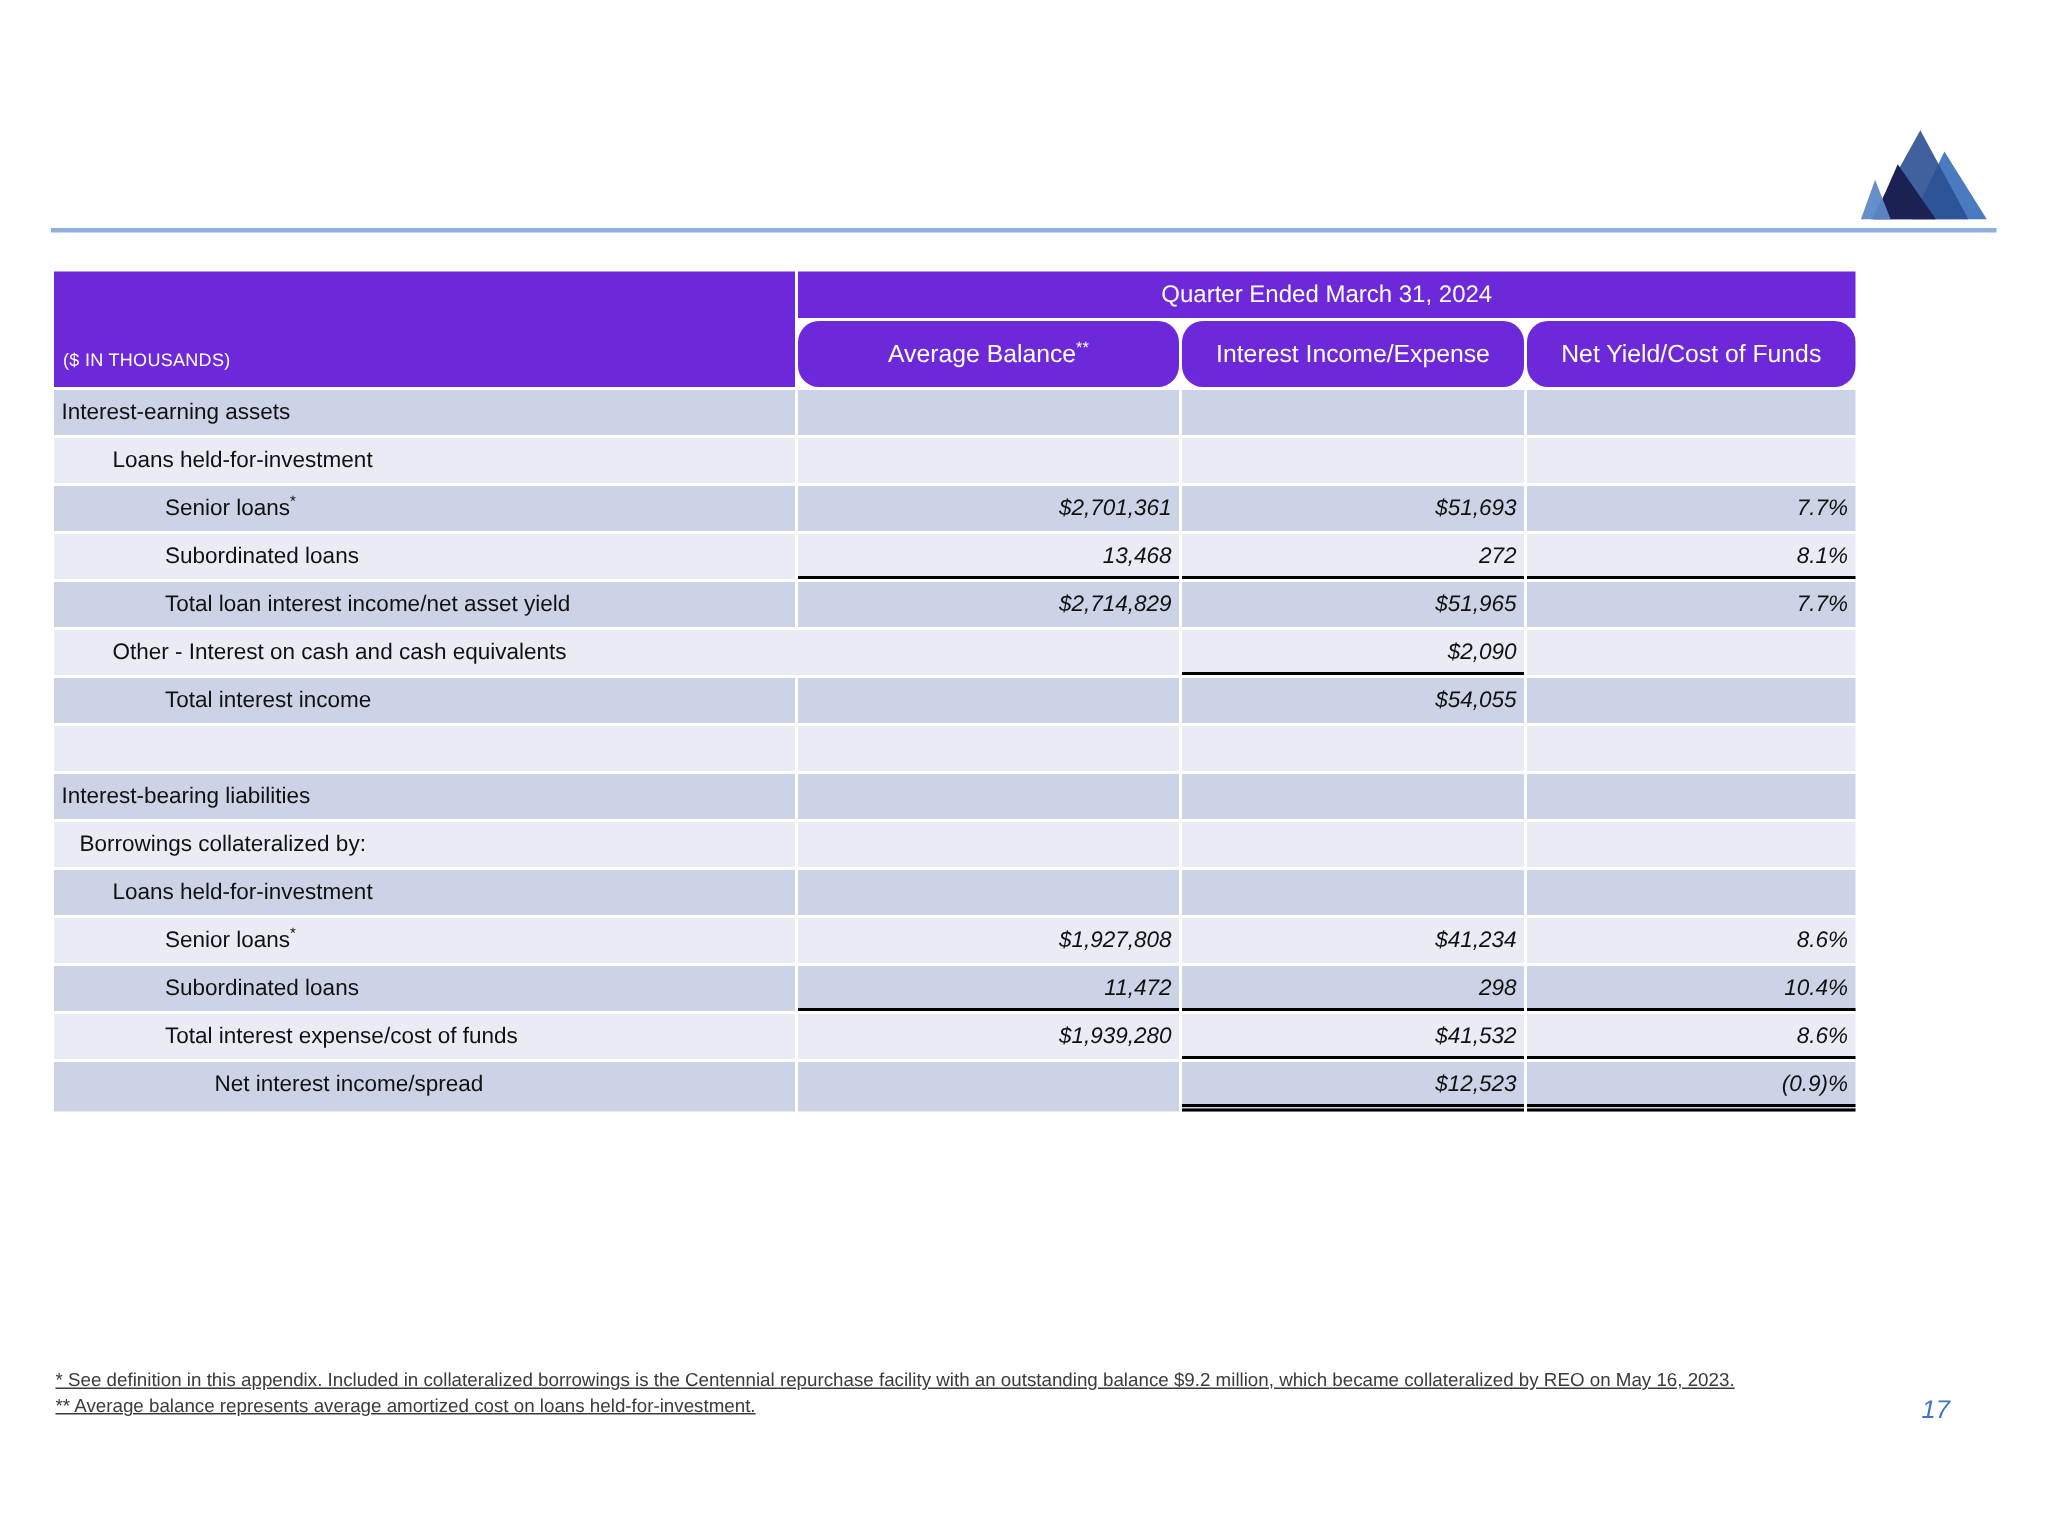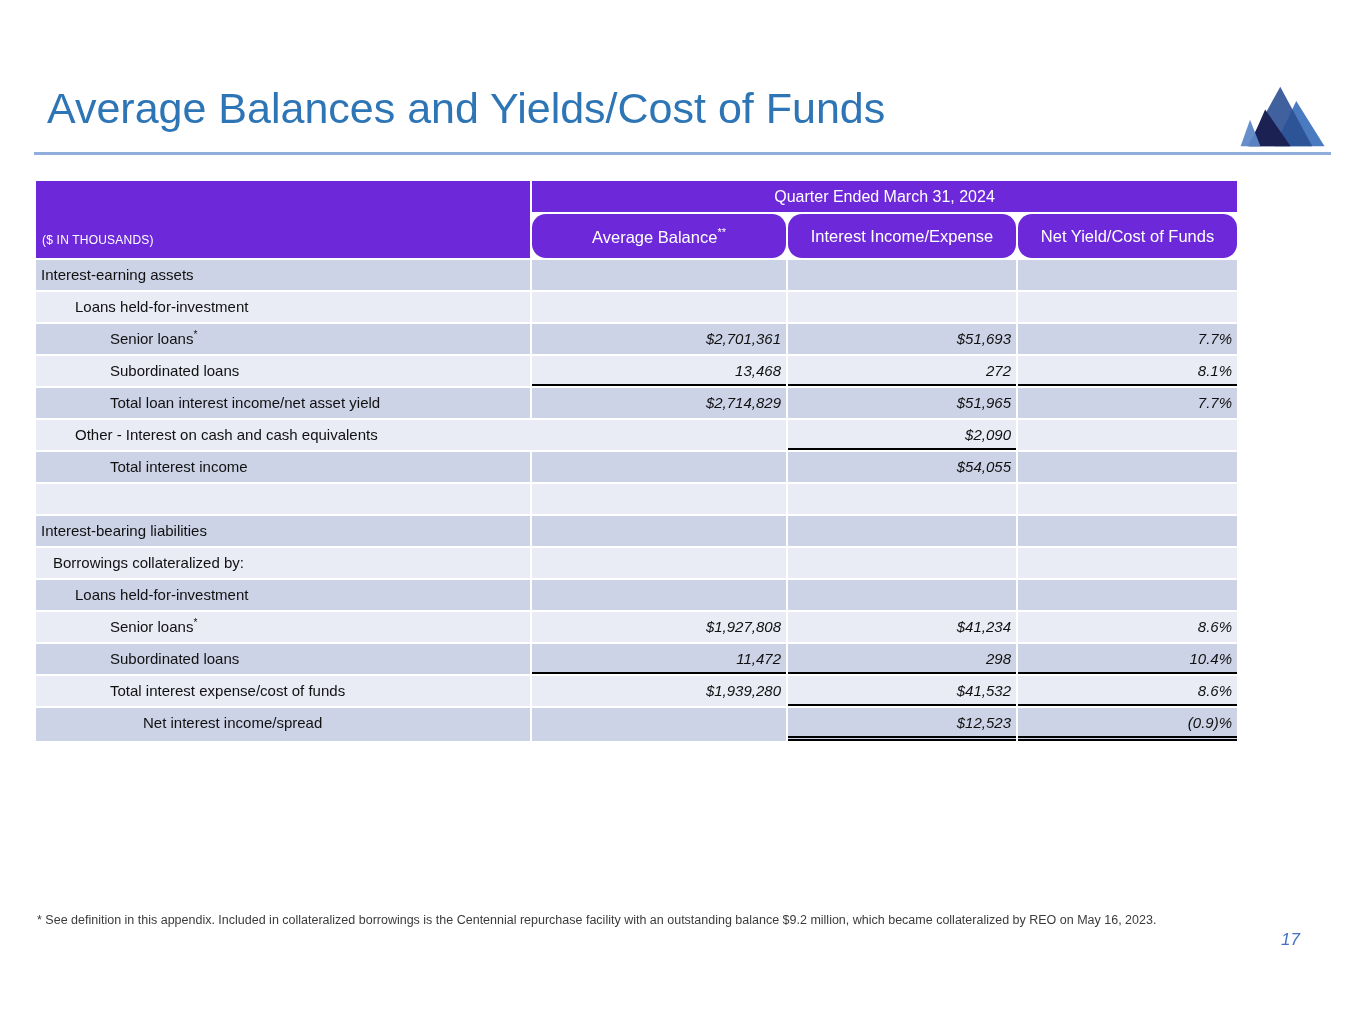--- a/index.html
+++ b/index.html
@@ -51,33 +51,32 @@
   .ind3 { padding-left:74px; }
   .ind4 { padding-left:107px; }
   td.num { text-align:right; padding-right:5px;font-style:italic; }
 
   td.ul { border-bottom:2px solid #000000; }
   tr.dblrow td { border-bottom:5px double transparent; }
   tr.dblrow td.dul { border-bottom:5px double #000000; }
 
   .footnotes {
     position:absolute; left:37px; top:912px; width:1200px;
-    font-size:12.5px; line-height:17px; color:#3b3b3b;
+    font-size:12.5px; line-height:17px; color:#3b3b3b;text-decoration:underline;
   }
   .pageno {
     position:absolute; left:1281px; top:930px;
     font-size:17px; font-style:italic; color:#4472C4;
   }
 </style>
 </head>
 <body>
 
 <div class="slide">
 
-  <h1 class="title">Average Balances and Yields/Cost of Funds</h1>
 
   <svg class="logo" viewBox="0 0 100 70" xmlns="http://www.w3.org/2000/svg" aria-hidden="true">
     <polygon points="63,18 40,66 93,66" fill="#4A7BC1"></polygon>
     <polygon points="46,3 11,66 80,66" fill="#2B5094" opacity="0.9"></polygon>
     <polygon points="30,27 13,66 57,66" fill="#1B2153"></polygon>
     <polygon points="14,38 4,66 25,66" fill="#5E88C8" opacity="0.95"></polygon>
   </svg>
 
   <div class="title-rule"></div>
 
@@ -187,17 +186,18 @@
         <td class="lbl ind4"><span>Net interest income/spread</span></td>
         <td class="num"></td>
         <td class="num dul">$12,523</td>
         <td class="num dul">(0.9)%</td>
       </tr>
     </tbody>
   </table>
 
   <div class="footnotes">
     <div>* See definition in this appendix. Included in collateralized borrowings is the Centennial repurchase facility with an outstanding balance $9.2 million, which became collateralized by REO on May 16, 2023.</div>
+    <div>** Average balance represents average amortized cost on loans held-for-investment.</div>
   </div>
 
   <div class="pageno">17</div>
 
 </div>
 
 </body></html>

